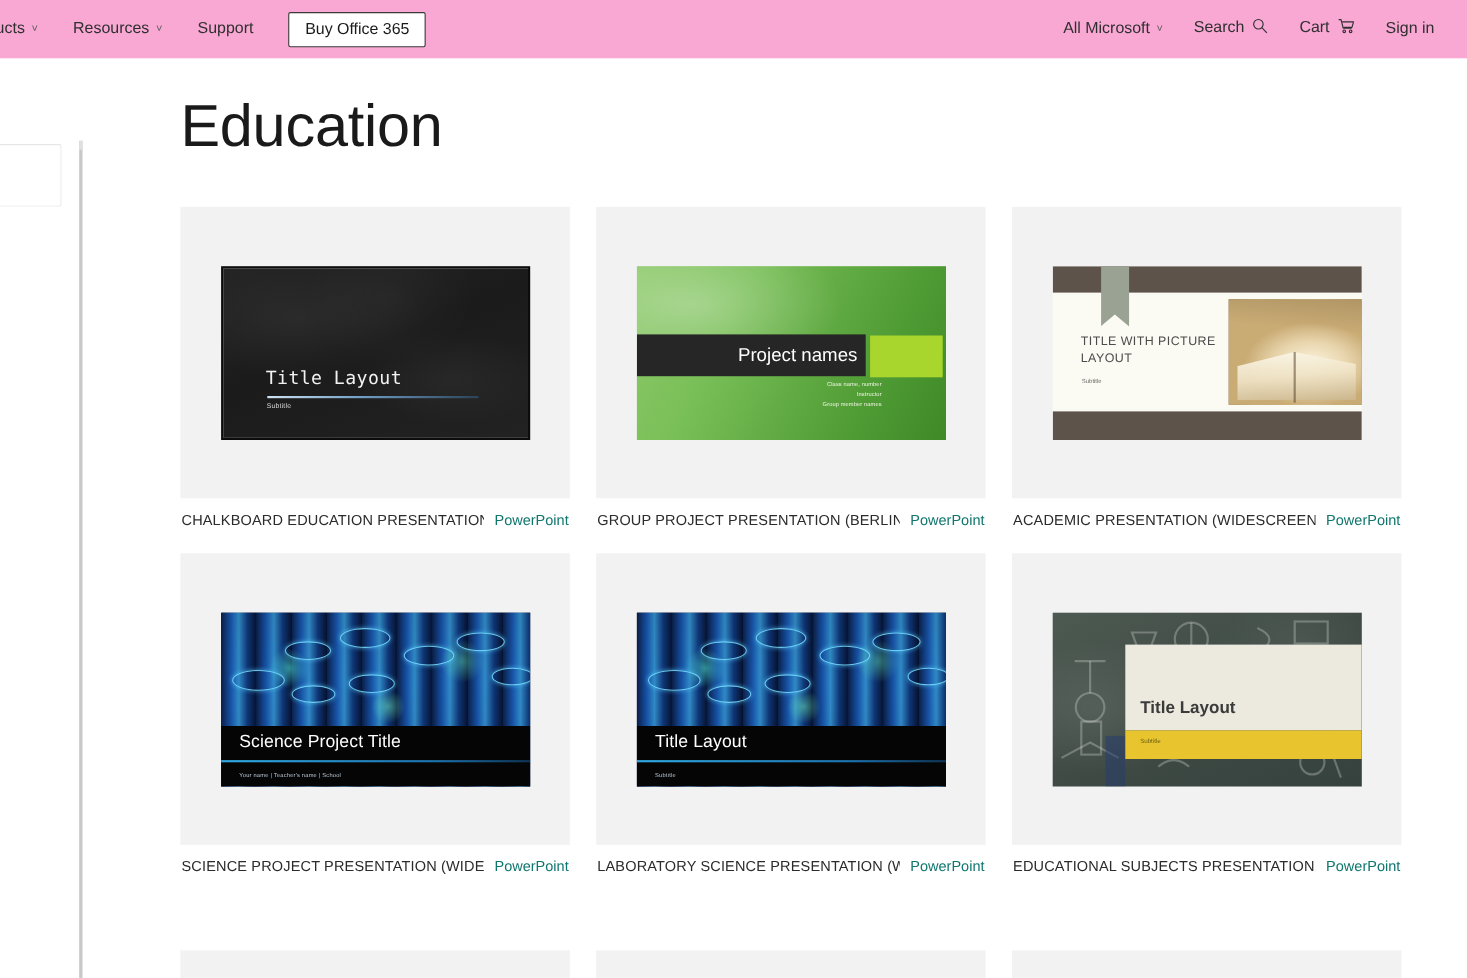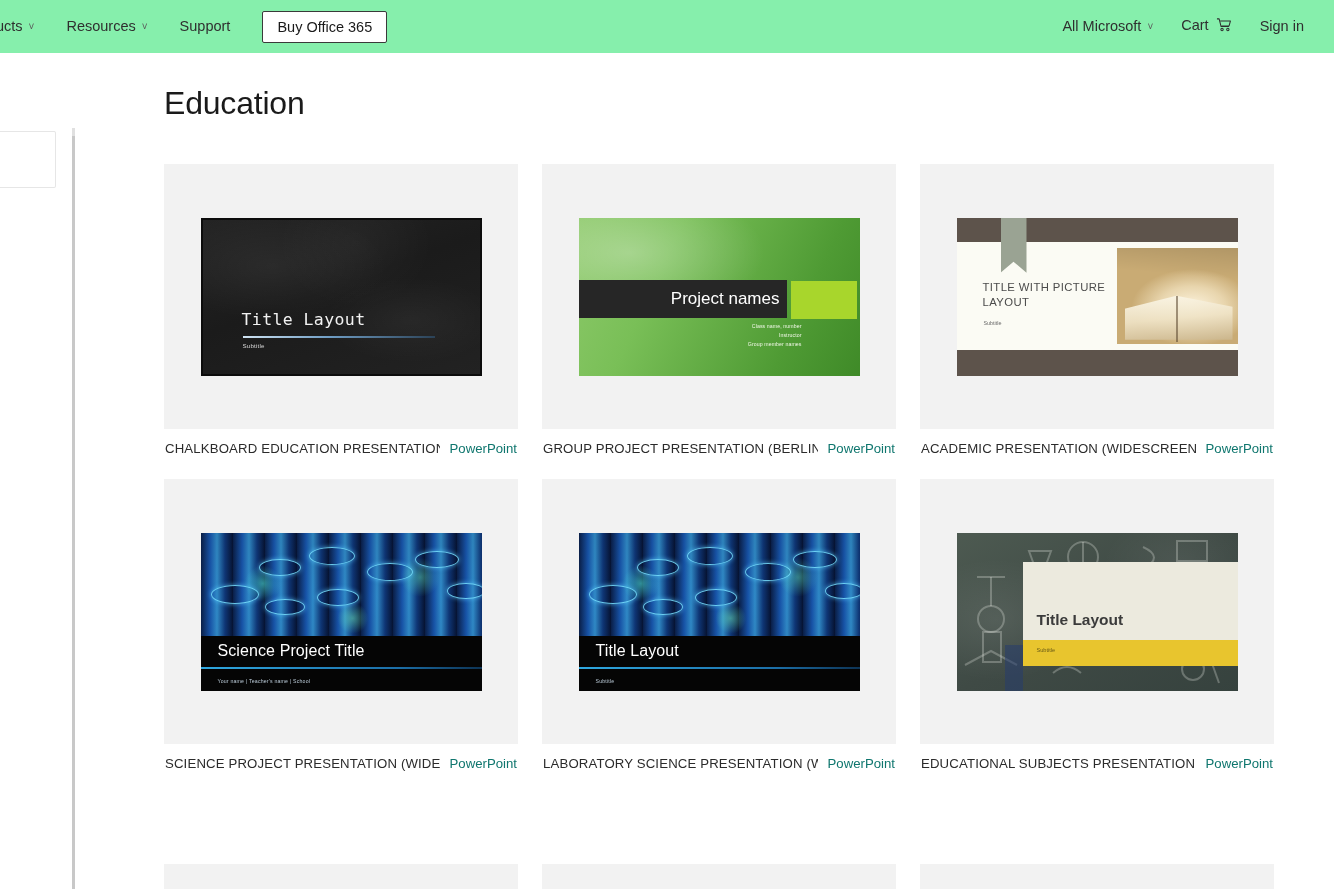--- a/index.html
+++ b/index.html
@@ -7,21 +7,21 @@
     width: 1334px; height: 889px;
     background: #ffffff;
     font-family: "Liberation Sans", sans-serif;
     overflow: hidden;
   }
   .page { position: relative; width: 1334px; height: 889px; background: #fff; }
 
   
   .topnav {
     position: absolute; left: 0; top: 0; width: 1334px; height: 53px;
-    background: #86efac;
+    background: #f9a8d4;
   }
   .nav-left { position: absolute; left: 0; top: 0; height: 53px; display: flex; align-items: center; }
   .nav-item {
     font-size: 14.5px; color: #2f2f2f; padding: 0 16px; line-height: 53px;
     white-space: nowrap; cursor: pointer;
   }
   .nav-item.first { padding-left: 0; margin-left: -4px; }
   .nav-item.active { color: #111; }
   .caret {
     display: inline-block; margin-left: 6px; font-size: 10px; color: #5a5a5a;
@@ -54,21 +54,21 @@
     background: #c8c8c8;
   }
   .v-divider-cap {
     position: absolute; left: 72px; top: 128px; width: 3px; height: 8px;
     background: #e0e0e0;
   }
 
   
   .content { position: absolute; left: 164px; top: 86px; width: 1110px; }
   .page-title {
-    font-size: 32px; font-weight: 400; color: #1a1a1a; letter-spacing: -0.2px;
+    font-size: 54px; font-weight: 400; color: #1a1a1a; letter-spacing: -0.2px;
     margin: 0 0 43px 0; line-height: 1.1;
   }
 
   .grid { display: flex; flex-wrap: wrap; gap: 23px 24px; }
   .card { width: 354px; cursor: pointer; }
   .card-thumb {
     width: 354px; height: 265px; background: #f2f2f2;
     display: flex; align-items: center; justify-content: center;
   }
   .card-caption {
@@ -259,20 +259,28 @@
       </div>
       <div class="nav-item">
         <span>Support</span>
       </div>
       <div class="buy-btn">Buy Office 365</div>
     </div>
 
     <div class="nav-right">
       <div class="nav-item">
         <span>All Microsoft</span><span class="caret">˅</span>
+      </div>
+      <div class="nav-item">
+        <span>Search</span><span class="icon-inline">
+          <svg width="15" height="15" viewBox="0 0 16 16">
+              <circle cx="6.4" cy="6.4" r="4.6" fill="none" stroke="#2f2f2f" stroke-width="1.1"></circle>
+              <line x1="9.8" y1="9.8" x2="14.6" y2="14.9" stroke="#2f2f2f" stroke-width="1.1"></line>
+            </svg>
+        </span>
       </div>
       <div class="nav-item">
         <span>Cart</span><span class="icon-inline">
           <svg width="16" height="15" viewBox="0 0 17 16">
               <path d="M1 2 h2.3 l2.1 8.2 h8.3" fill="none" stroke="#2f2f2f" stroke-width="1.1" stroke-linejoin="round"></path>
               <path d="M4.4 4.2 h11 l-1.5 5.3 h-8.2" fill="none" stroke="#2f2f2f" stroke-width="1.1" stroke-linejoin="round"></path>
               <circle cx="6.4" cy="13.3" r="1.25" fill="none" stroke="#2f2f2f" stroke-width="1.1"></circle>
               <circle cx="12.6" cy="13.3" r="1.25" fill="none" stroke="#2f2f2f" stroke-width="1.1"></circle>
             </svg>
         </span>

